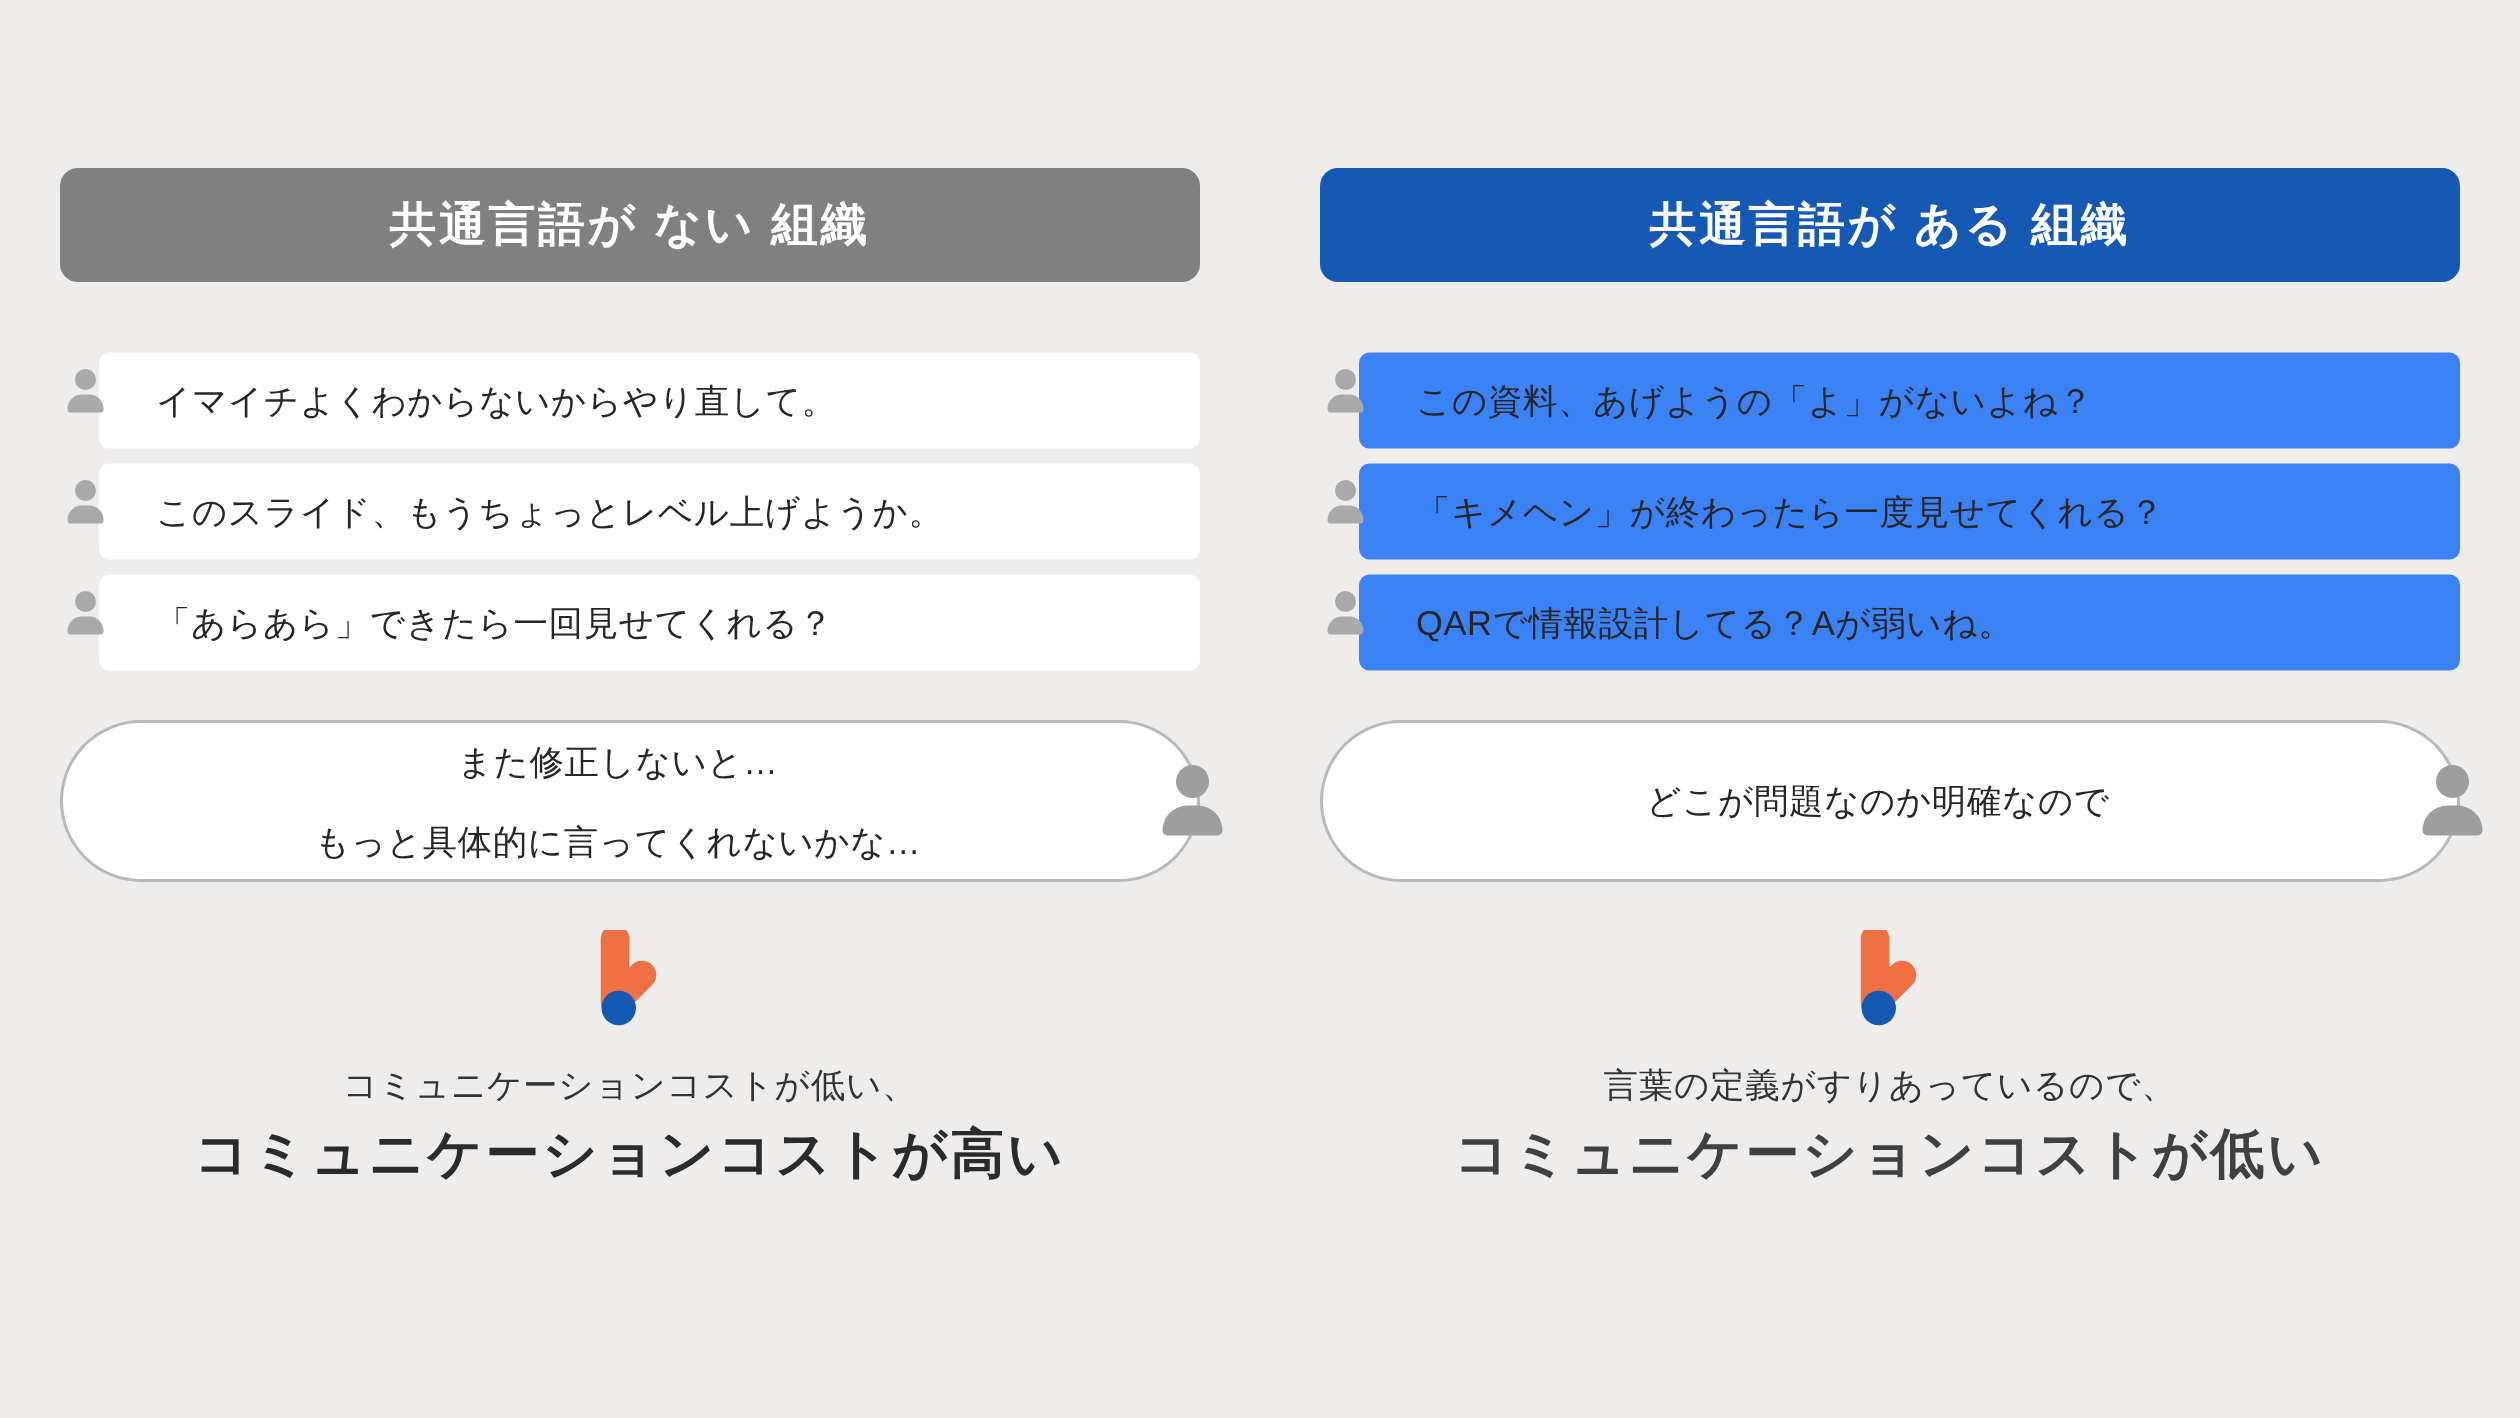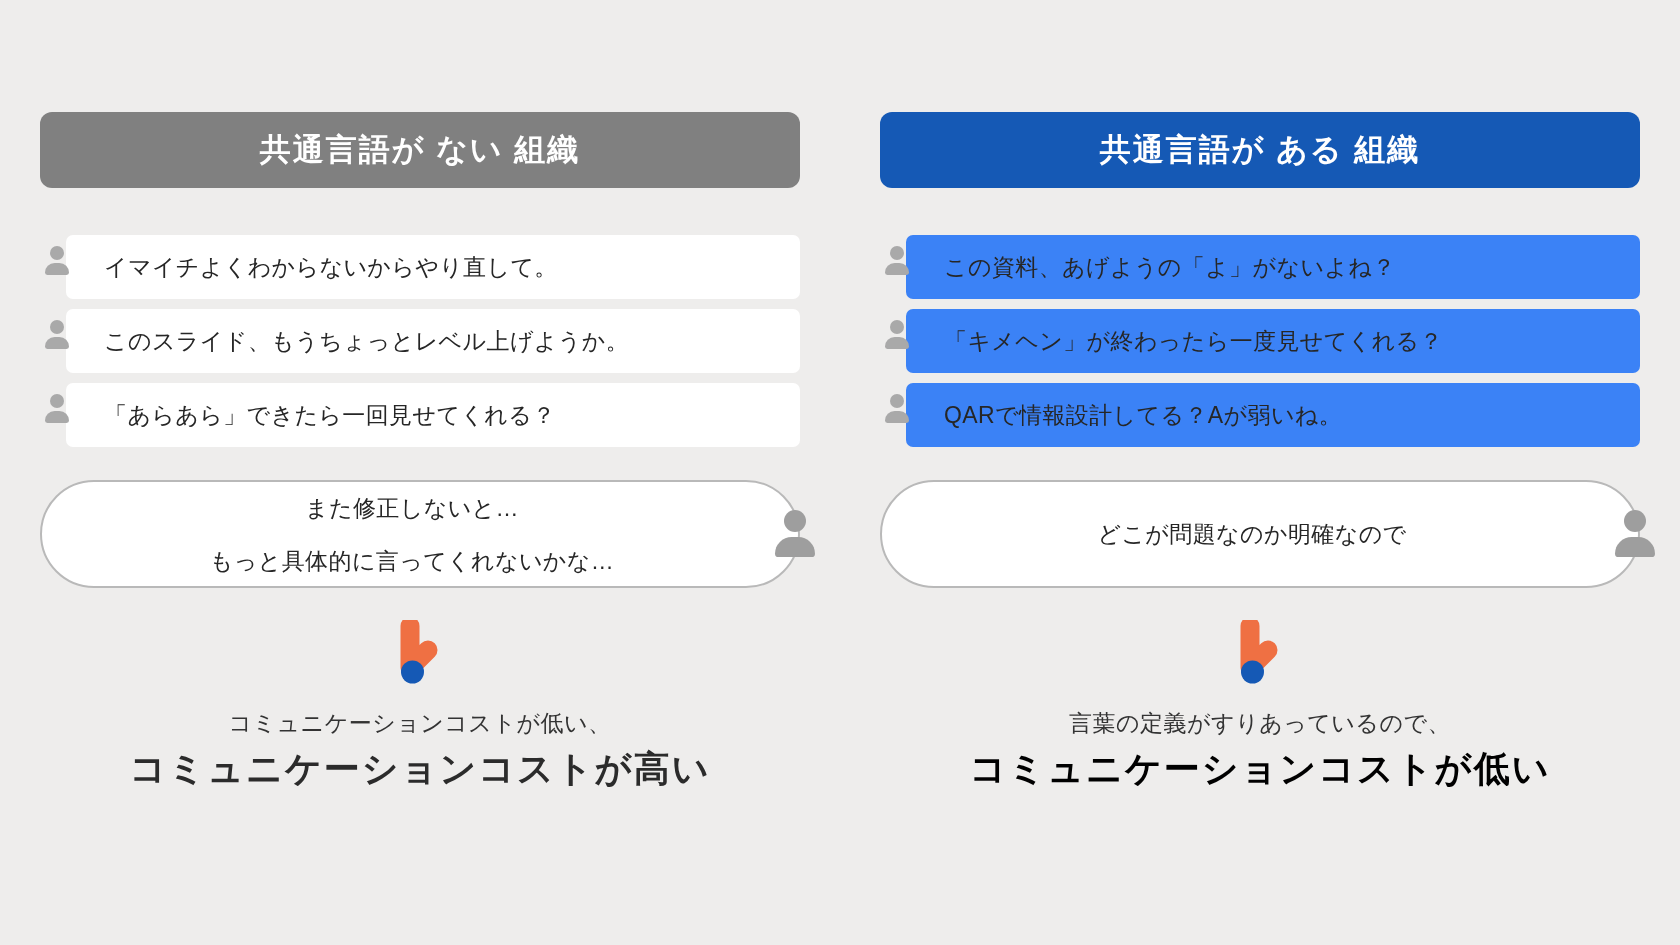--- a/index.html
+++ b/index.html
@@ -197,21 +197,21 @@
     letter-spacing: 0.5px;
     margin-bottom: 6px;
   }
   .conclusion .main {
     font-size: 36px;
     font-weight: bold;
     letter-spacing: 2px;
     white-space: nowrap;
   }
   .conclusion .main.dark { color: #2b2b2b; }
-  .conclusion .main.blue { color: #000000; }
+  .conclusion .main.blue { color: #404040; }
 </style>
 </head>
 <body>
 
 <div class="board">
 
   <div class="column">
 
     <div class="banner gray">
       <span>共通言語が ない 組織</span>

